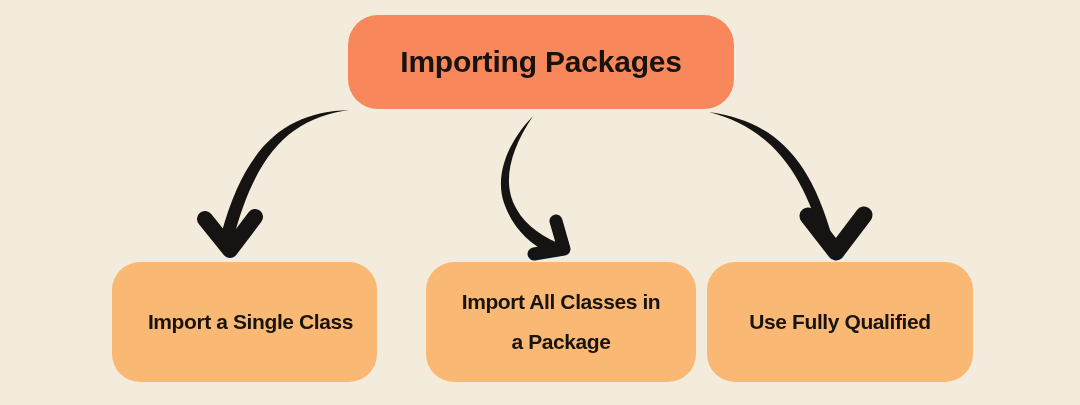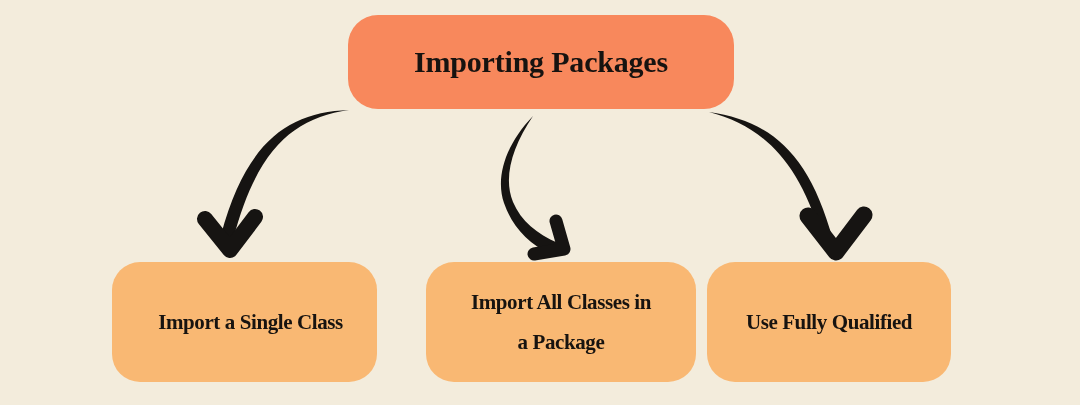--- a/index.html
+++ b/index.html
@@ -36,21 +36,20 @@
   .node {
     position: absolute;
     display: flex;
     flex-direction: column;
     align-items: center;
     justify-content: center;
     text-align: right;
     color: var(--color-text, #171310);
     font-weight: 700;
     box-sizing: border-box;
-    font-family: Liberation Serif, serif;
   }
   .node .line {
     display: block;
     white-space: nowrap;
   }
   .root-node {
     left: 348px;
     top: 15px;
     width: 386px;
     height: 94px;
@@ -63,21 +62,21 @@
     top: 262px;
     height: 120px;
     border-radius: 28px;
     background: var(--color-child-fill, #F9B873);
     font-size: 21px;
     letter-spacing: -0.4px;
     line-height: 40px;
   }
   .child-1 { left: 112px; width: 265px; padding-left: 12px; }
   .child-2 { left: 426px; width: 270px; }
-  .child-3 { left: 707px; width: 244px; }
+  .child-3 { left: 707px; width: 266px; }
 </style>
 </head>
 <body>
 
 <div class="canvas">
 
   <svg class="arrows" viewBox="0 0 1080 405" xmlns="http://www.w3.org/2000/svg" aria-hidden="true">
 
     <g>
       <path class="arrow-body" d="M349,110 C294,118 257,148 233,240 L221,235 C246,142 288,112 349,110 Z"></path>

